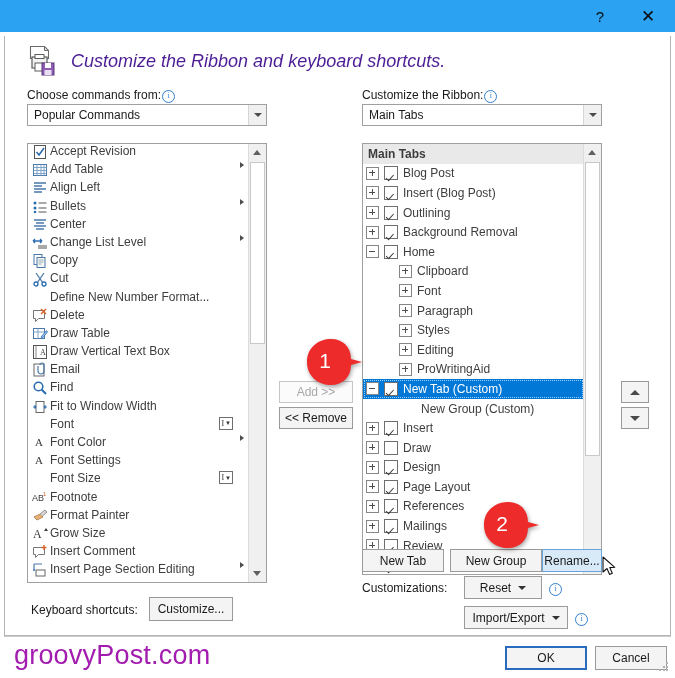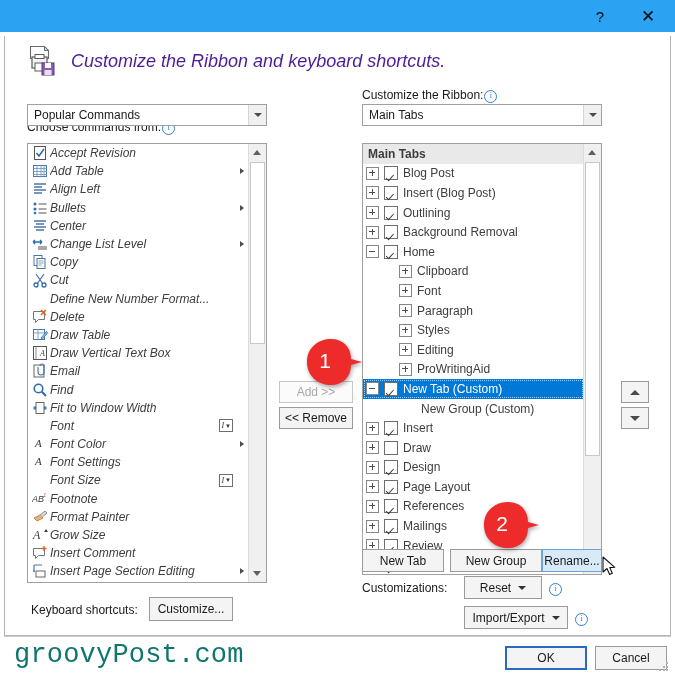--- a/index.html
+++ b/index.html
@@ -58,22 +58,22 @@
     border-left:1px solid #d6d6d6;background:#f0f0f0;
   }
   .caret{width:0;height:0;border-left:4px solid transparent;border-right:4px solid transparent;border-top:4px solid #4d4d4d;}
 
   
   .listbox{
     position:absolute;box-sizing:border-box;border:1px solid #a0a0a0;background:#fff;overflow:hidden;
   }
   .rows{position:absolute;left:0;top:0;right:17px;bottom:0;overflow:hidden;}
   .row{
-    height:18.2px;display:flex;align-items:center;white-space:nowrap;
-    font-size:12px;color:#3d3d3d;padding-left:2px;box-sizing:border-box;font-style:italic;
+    height:18.2px;display:flex;align-items:flex-start;white-space:nowrap;
+    font-size:12px;color:#3d3d3d;padding-left:2px;box-sizing:border-box;
   }
   .row .ico{width:20px;min-width:20px;height:16px;display:flex;align-items:center;justify-content:center;}
   .row .txt{flex:1;overflow:hidden;text-overflow:clip;}
   .row .sub{width:14px;min-width:14px;display:flex;align-items:center;justify-content:center;}
   .submenu-arrow{width:0;height:0;border-top:3.5px solid transparent;border-bottom:3.5px solid transparent;border-left:4.5px solid #4d4d4d;}
 
   .spinbox{
     display:inline-flex;align-items:center;border:1px solid #6e6e6e;height:13px;box-sizing:border-box;
     font-size:8px;color:#333;padding:0 1px;background:#fff;margin-right:2px;
   }
@@ -122,22 +122,22 @@
   .move-btn{
     position:absolute;box-sizing:border-box;width:28px;height:22px;background:#f4f4f4;border:1px solid #9a9a9a;
     display:flex;align-items:center;justify-content:center;
   }
   .mb-up{width:0;height:0;border-left:5px solid transparent;border-right:5px solid transparent;border-bottom:5px solid #4a4a4a;}
   .mb-dn{width:0;height:0;border-left:5px solid transparent;border-right:5px solid transparent;border-top:5px solid #4a4a4a;}
 
   
   .footer-sep{position:absolute;left:4px;top:636px;width:667px;height:1px;background:#cccccc;}
   .brand{
-    position:absolute;left:14px;top:640px;font-family:Liberation Mono, monospace;
-    font-size:27px;color:#0f766e;letter-spacing:.2px;
+    position:absolute;left:14px;top:640px;font-family:Liberation Sans, sans-serif;
+    font-size:27px;color:#a21caf;letter-spacing:.2px;
   }
   .resize-grip{position:absolute;right:6px;bottom:6px;width:10px;height:10px;}
   .resize-grip i{position:absolute;width:2px;height:2px;background:#b0b0b0;}
 
   
   .badge{
     position:absolute;width:56px;height:48px;
     filter:drop-shadow(1px 2px 2px rgba(0,0,0,.35));
   }
   .badge .num{
@@ -173,21 +173,21 @@
           <rect x="10" y="10.5" width="9" height="4" fill="#ffffff" stroke="#5c5c5c" stroke-width="1"></rect>
           <rect x="10" y="19" width="9" height="8" fill="#ffffff" stroke="#5c5c5c" stroke-width="1"></rect>
           <rect x="17" y="19" width="12" height="12" fill="#8d5ab5" stroke="#5b3a78" stroke-width="1"></rect>
           <rect x="20" y="19" width="6" height="5" fill="#ffffff"></rect>
           <rect x="19.5" y="26" width="7" height="5" fill="#e8dff2"></rect>
         </svg>
       </div>
       <div class="header-title">Customize the Ribbon and keyboard shortcuts.</div>
     </div>
 
-    <div class="lbl" style="left:22px;top:52px;margin-top:32px;">
+    <div class="lbl" style="left:22px;top:52px;">
       <span>Choose commands from:</span><span class="info-i">i</span>
     </div>
 
     <div class="lbl" style="left:357px;top:52px;">
       <span>Customize the Ribbon:</span><span class="info-i">i</span>
     </div>
 
     <div class="combo" style="left:22px;top:68px;width:240px;">
       <div class="val">Popular Commands</div>
       <div class="arrow">

